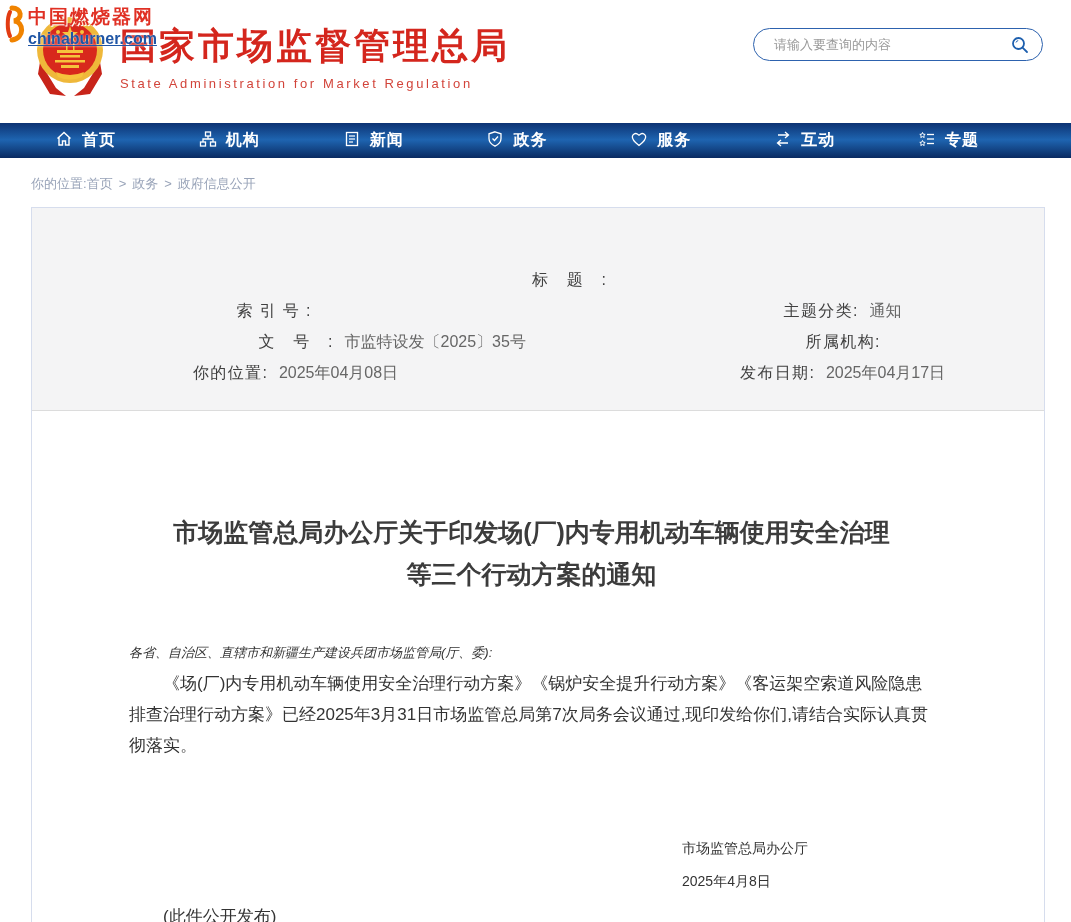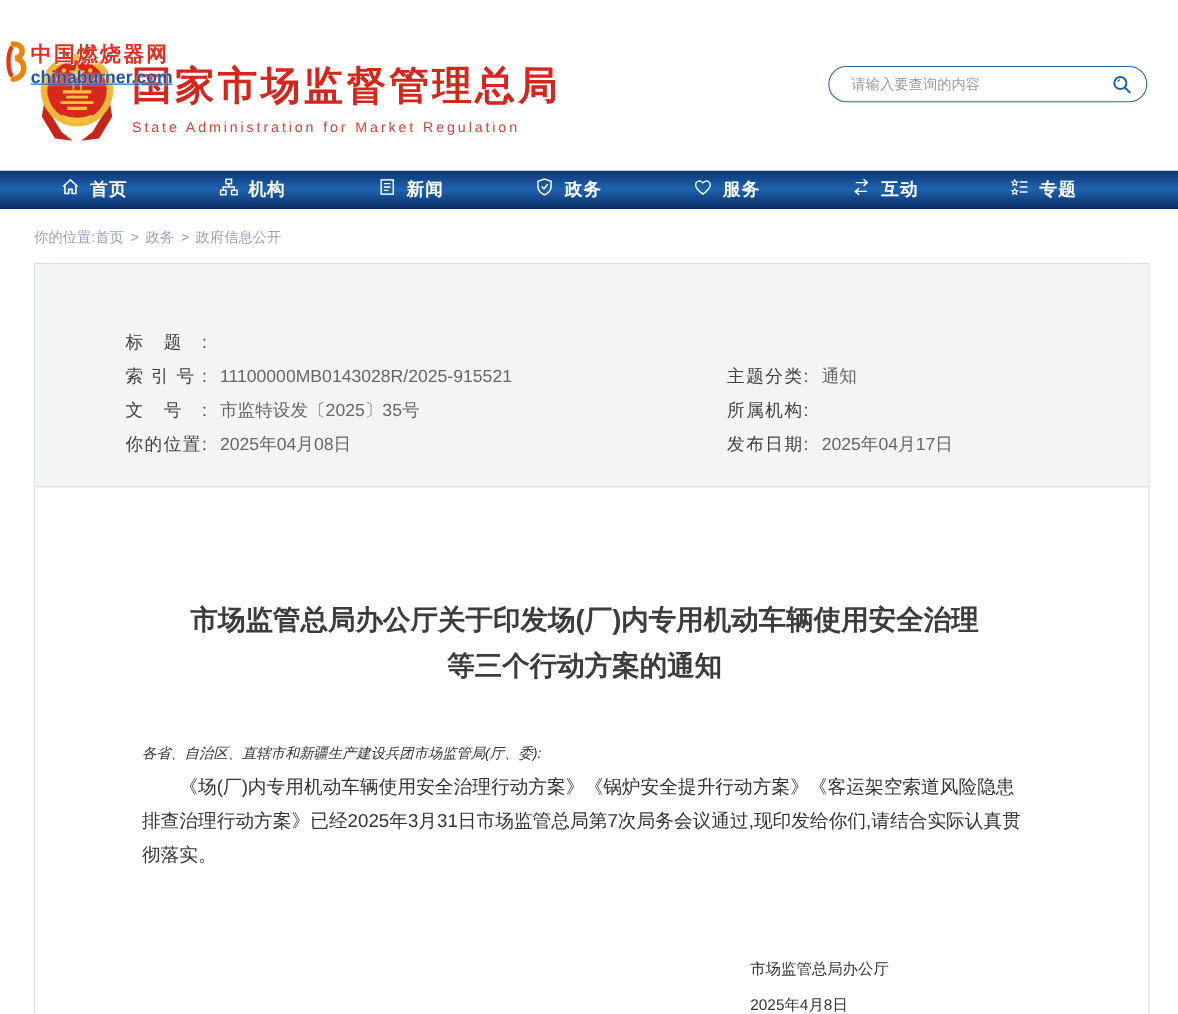--- a/index.html
+++ b/index.html
@@ -1,20 +1,20 @@
 <!DOCTYPE html>
 <html><head>
 <meta charset="utf-8">
 <style>
   * { margin:0; padding:0; box-sizing:border-box; }
   html,body { width:1071px; height:922px; overflow:hidden; background:#fff;
     font-family:"Liberation Sans","DejaVu Sans",sans-serif; }
 
   
-  .header { position:relative; height:123px; background:#fff;margin-top:32px; }
+  .header { position:relative; height:123px; background:#fff; }
   .emblem { position:absolute; left:36px; top:8px; width:68px; height:90px; }
   .watermark { position:absolute; left:2px; top:4px; display:flex; align-items:flex-start; z-index:5; }
   .wm-flame { width:24px; height:48px; margin-right:2px; }
   .wm-cn { font-size:19px; font-weight:bold; color:#e03024; letter-spacing:2px;
            text-shadow:0 0 2px #fff, 1px 1px 0 #fff; }
   .wm-en { font-size:16px; font-weight:bold; color:#1f55a5; text-decoration:underline;
            text-shadow:0 0 2px #fff; }
   .titles { position:absolute; left:120px; top:22px; }
   .title-cn { font-size:36px; font-weight:bold; color:#d4261d; letter-spacing:3px; }
   .title-en { margin-top:5px; font-size:13px; color:#d2443a; letter-spacing:2.6px; }
@@ -36,21 +36,21 @@
   
   .breadcrumb { margin:17px 0 14px 31px; font-size:13px; color:#98a3b8; }
   .breadcrumb a { color:#98a3b8; text-decoration:none; cursor:pointer; }
   .crumb-sep { margin:0 6px; }
 
   
   .panel { margin-left:31px; width:1014px; height:720px;
     border:1px solid #d6dded; border-bottom:none; background:#fff; }
   .info-box { background:#f4f4f5; border-bottom:1px solid #dcdcdc;
     padding:56px 20px 22px 82px; font-size:16px; line-height:31px; }
-  .info-row { display:flex; }
+  .info-row { display:flex;justify-content:center; }
   .cell { display:flex; }
   .cell-l { width:547px; }
   .lbl { display:inline-block; min-width:74px; color:#404040;
     text-align:justify; text-align-last:justify; }
   .val { margin-left:12px; color:#666; }
   .val-title { color:#555; }
 
   
   .doc { padding:100px 110px 0 97px; color:#333; }
   .doc-title { text-align:center; font-size:25px; font-weight:bold; color:#3c3c3c; line-height:42px; }
@@ -193,21 +193,20 @@
 
 <div class="panel">
 
   <div class="info-box">
     <div class="info-row">
       <span class="lbl">标题:</span>
     </div>
     <div class="info-row">
       <span class="cell cell-l">
         <span class="lbl">索引号:</span>
-        <span class="val">11100000MB0143028R/2025-915521</span>
       </span>
       <span class="cell">
         <span class="lbl">主题分类:</span>
         <span class="val">通知</span>
       </span>
     </div>
     <div class="info-row">
       <span class="cell cell-l">
         <span class="lbl">文号:</span>
         <span class="val">市监特设发〔2025〕35号</span>

